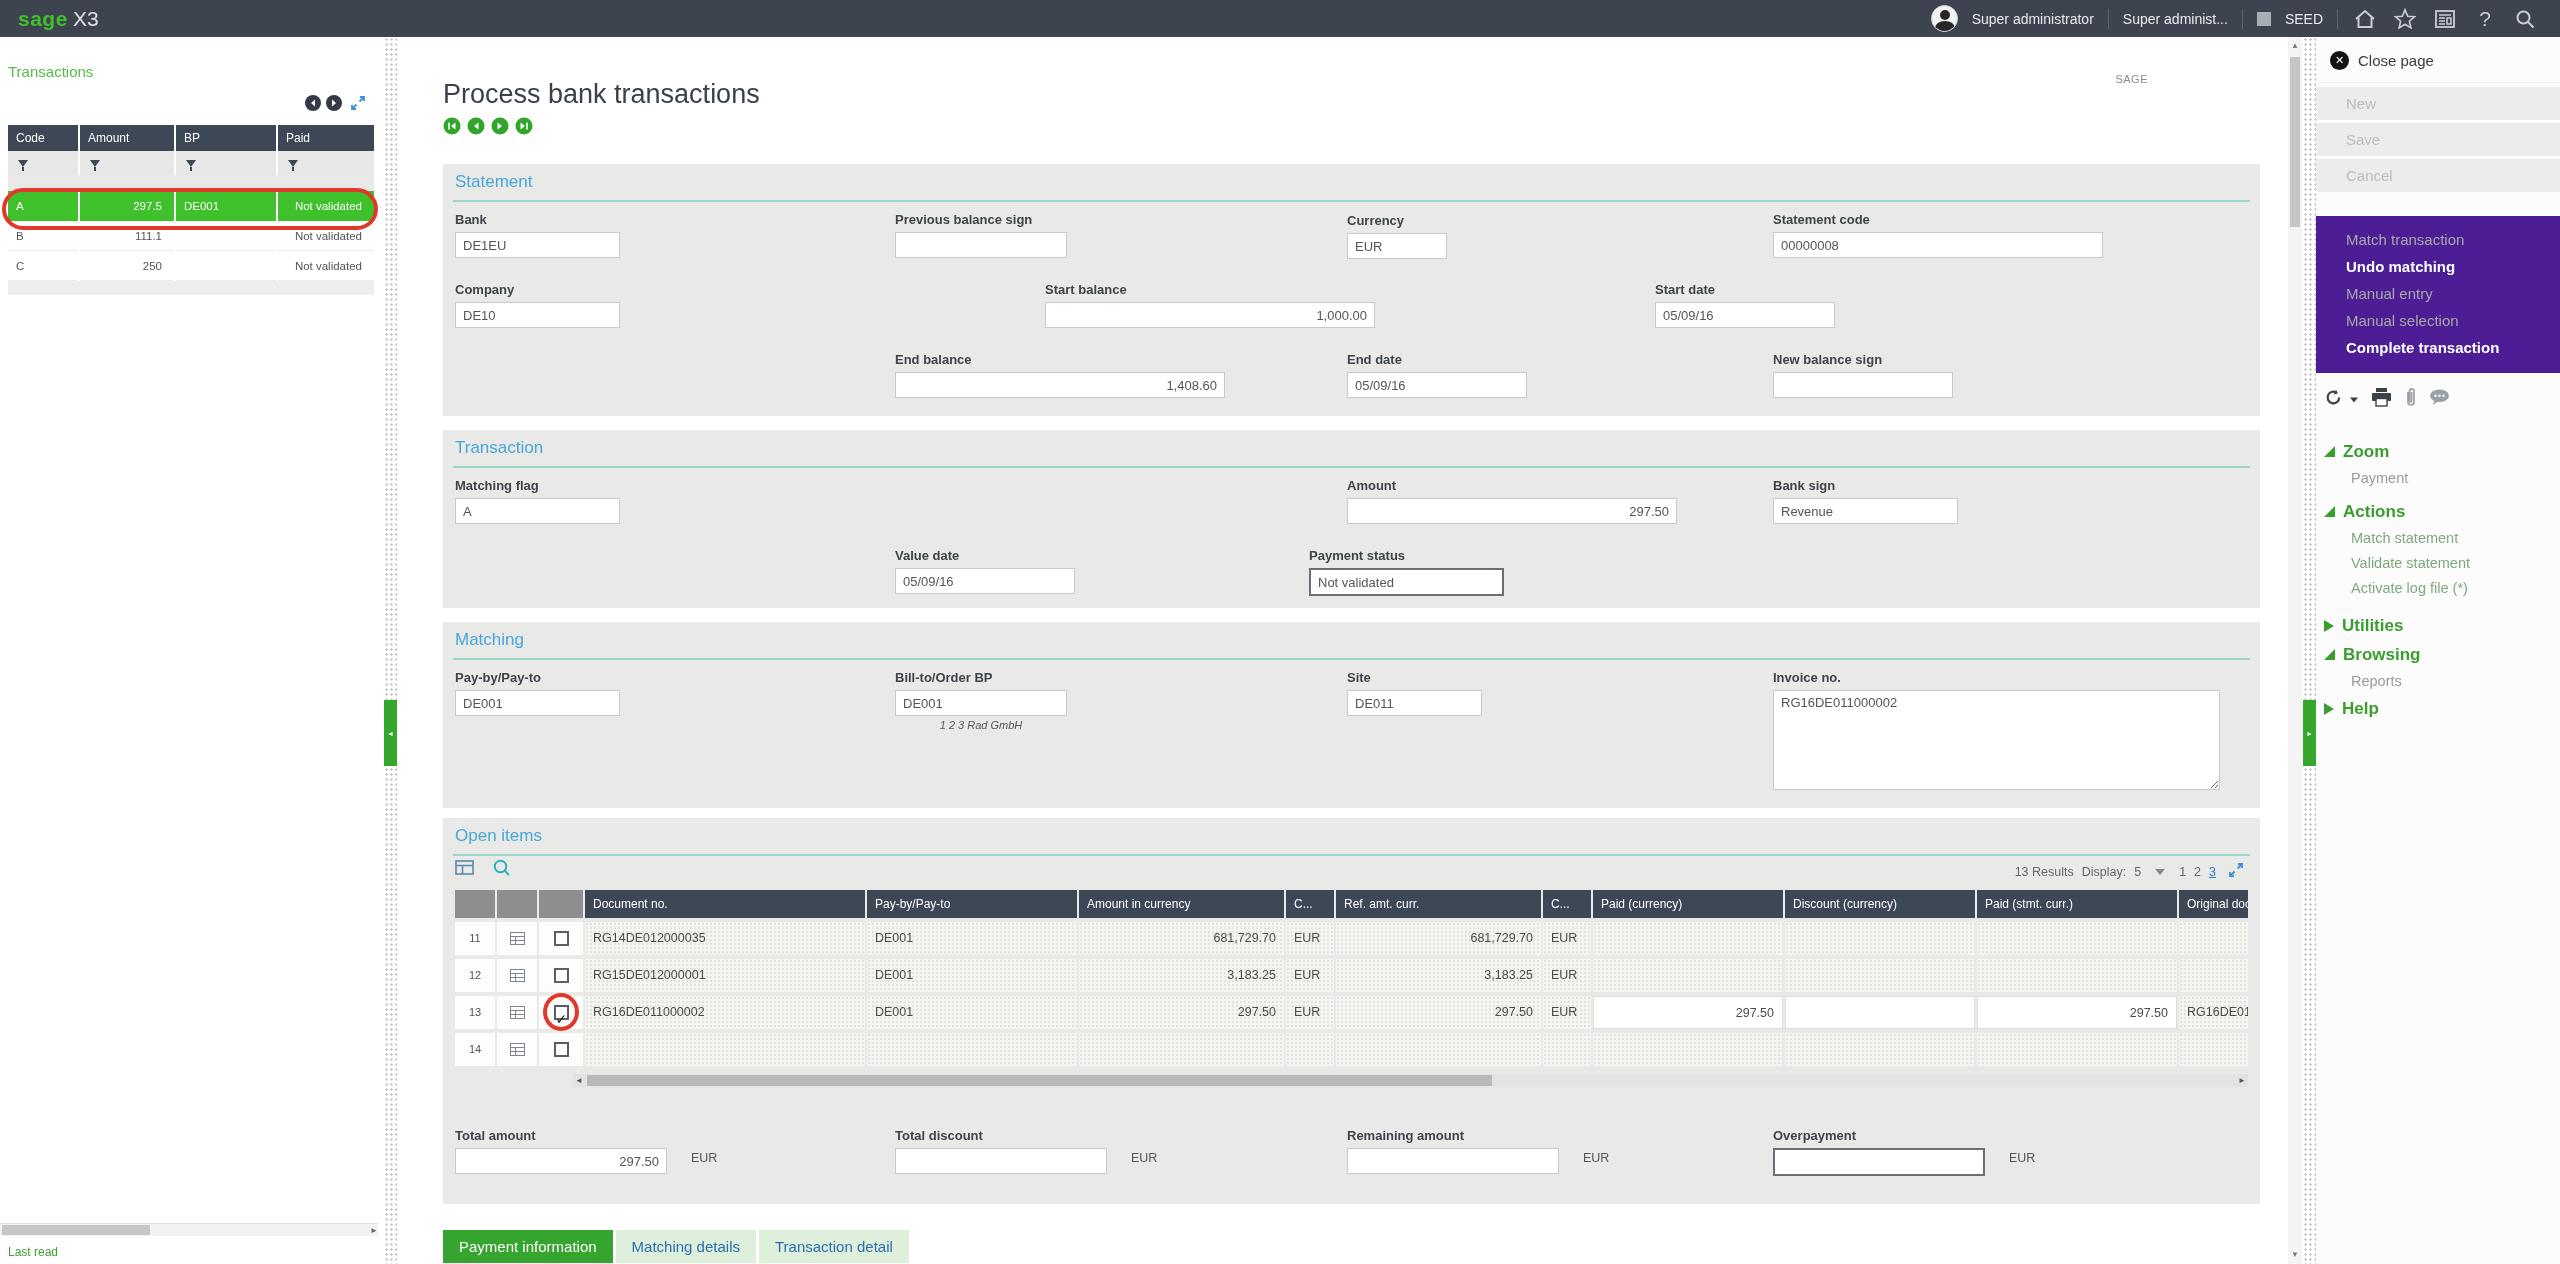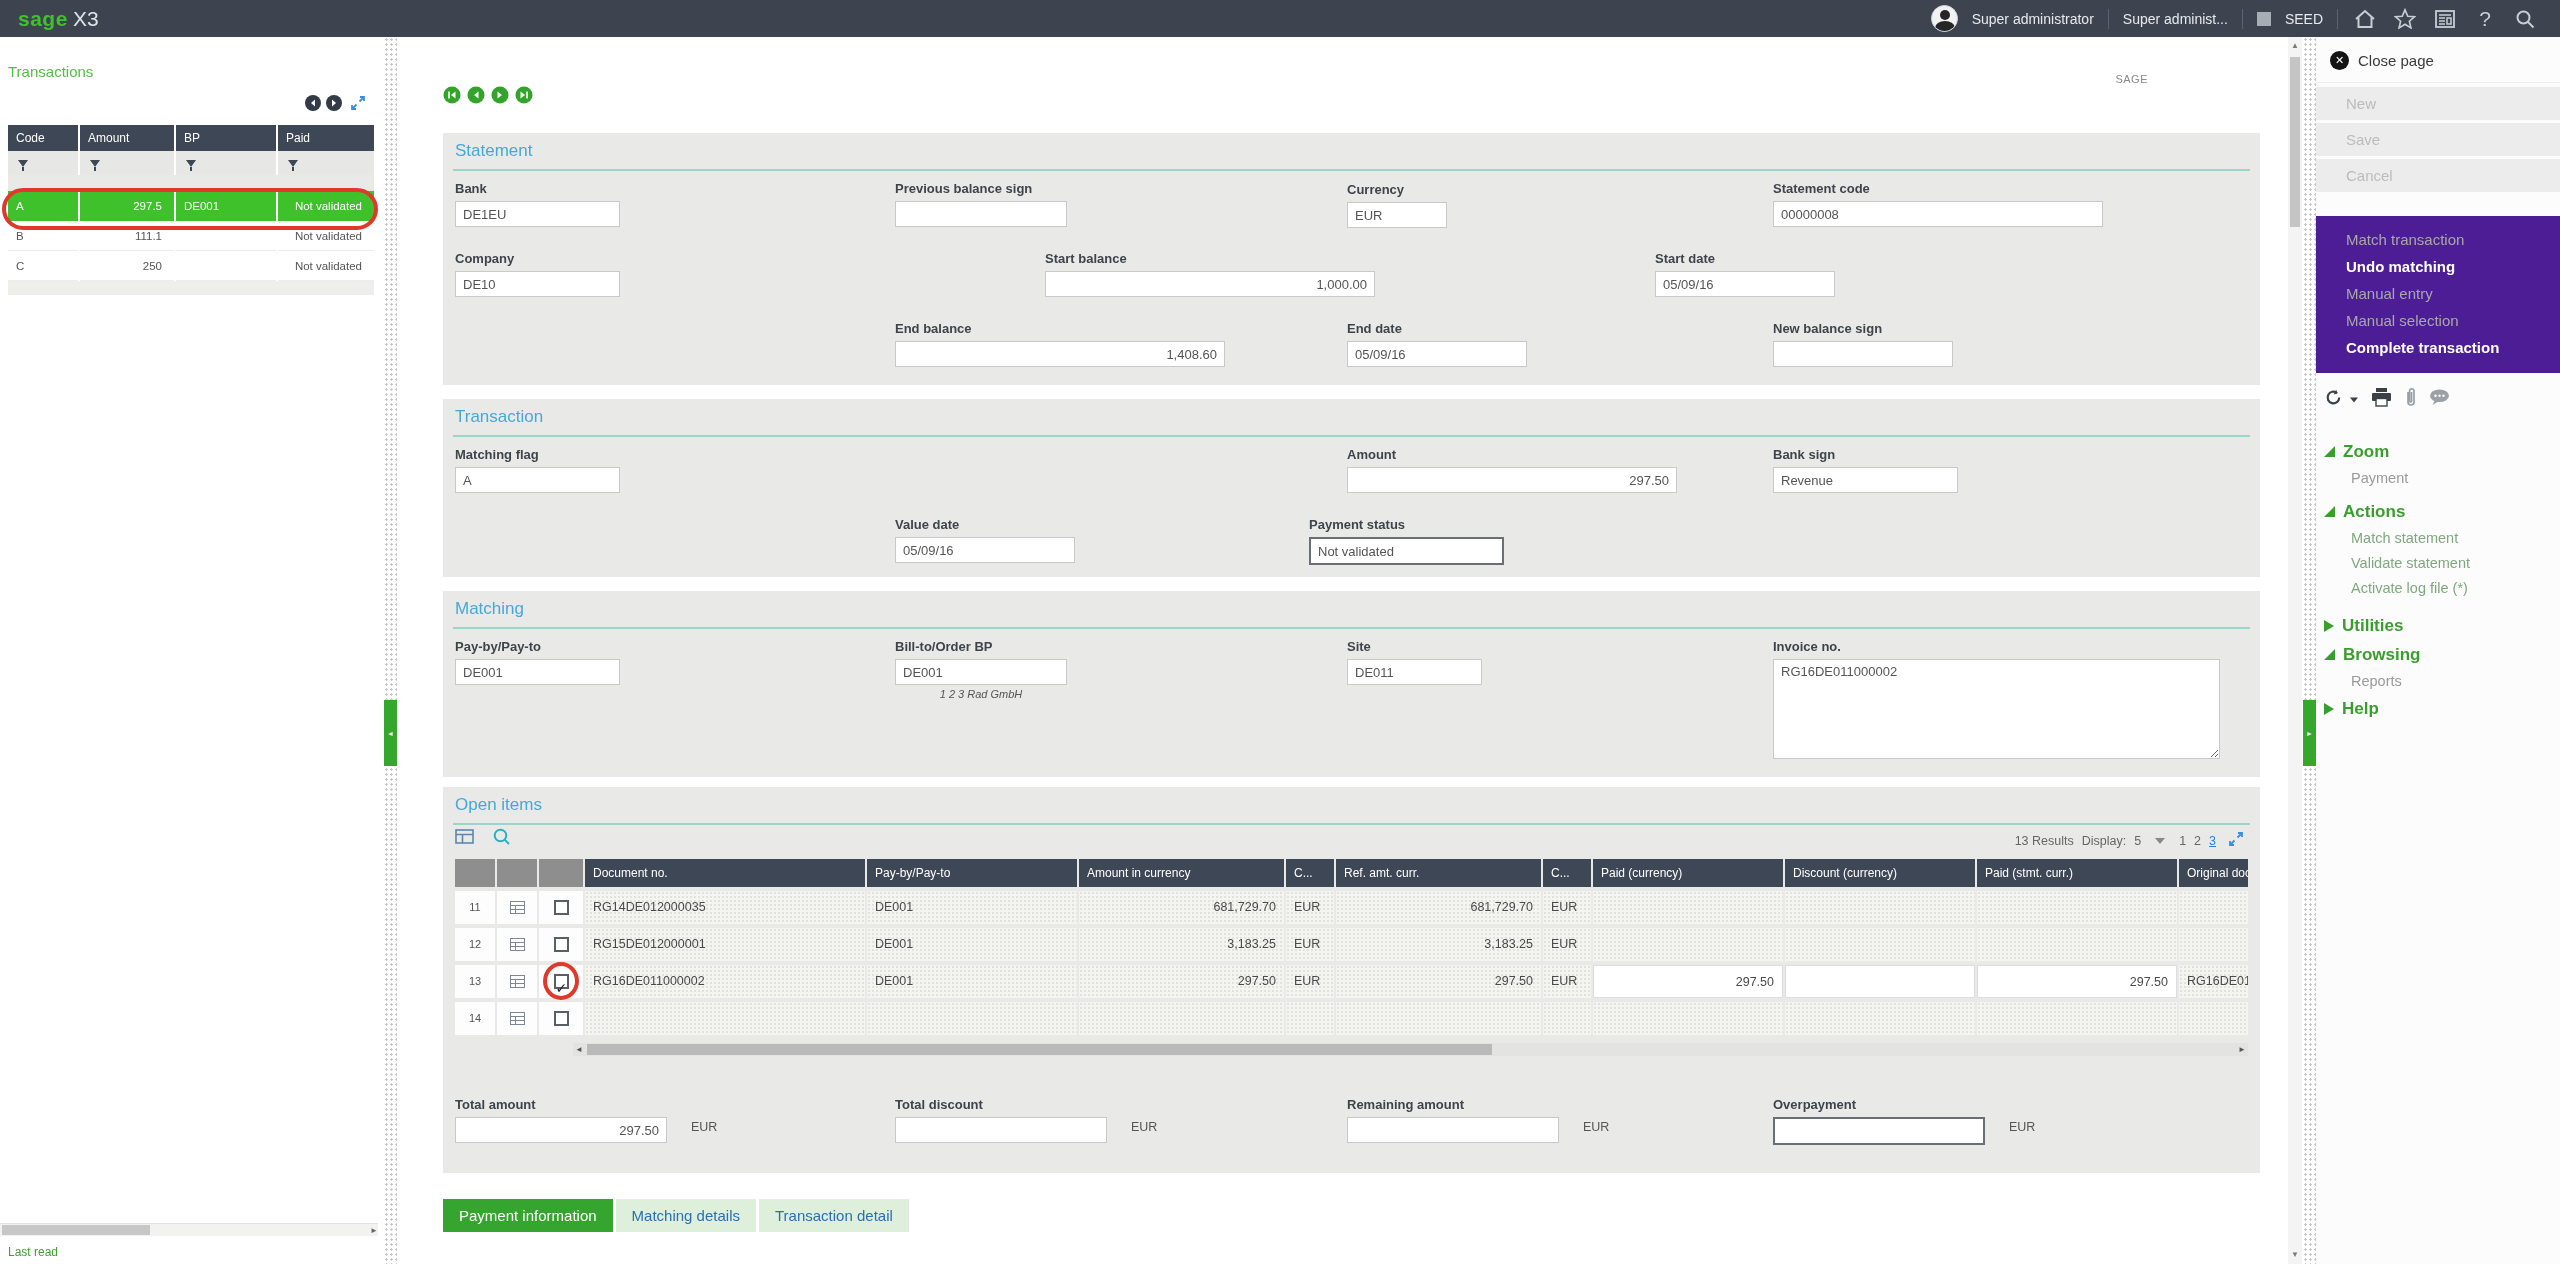--- a/index.html
+++ b/index.html
@@ -229,20 +229,21 @@
 
 <div class="vsep l">
   <div class="ghandle">◄</div>
 </div>
 <div class="vsep r">
   <div class="ghandle">►</div>
 </div>
 
 <div class="main">
   <div class="corner-label">SAGE</div>
+  <h1 class="page-title">Process bank transactions</h1>
 
   <div class="recnav">
     <span>
       <svg width="18" height="18" viewBox="0 0 18 18">
           <circle cx="9" cy="9" r="8.5" fill="#33a42a"></circle>
           <path d="M6 5.5v7" stroke="#fff" stroke-width="1.6"></path>
           <path d="M12.5 5.5L8 9l4.5 3.5z" fill="#fff"></path>
         </svg>
     </span>
     <span>

